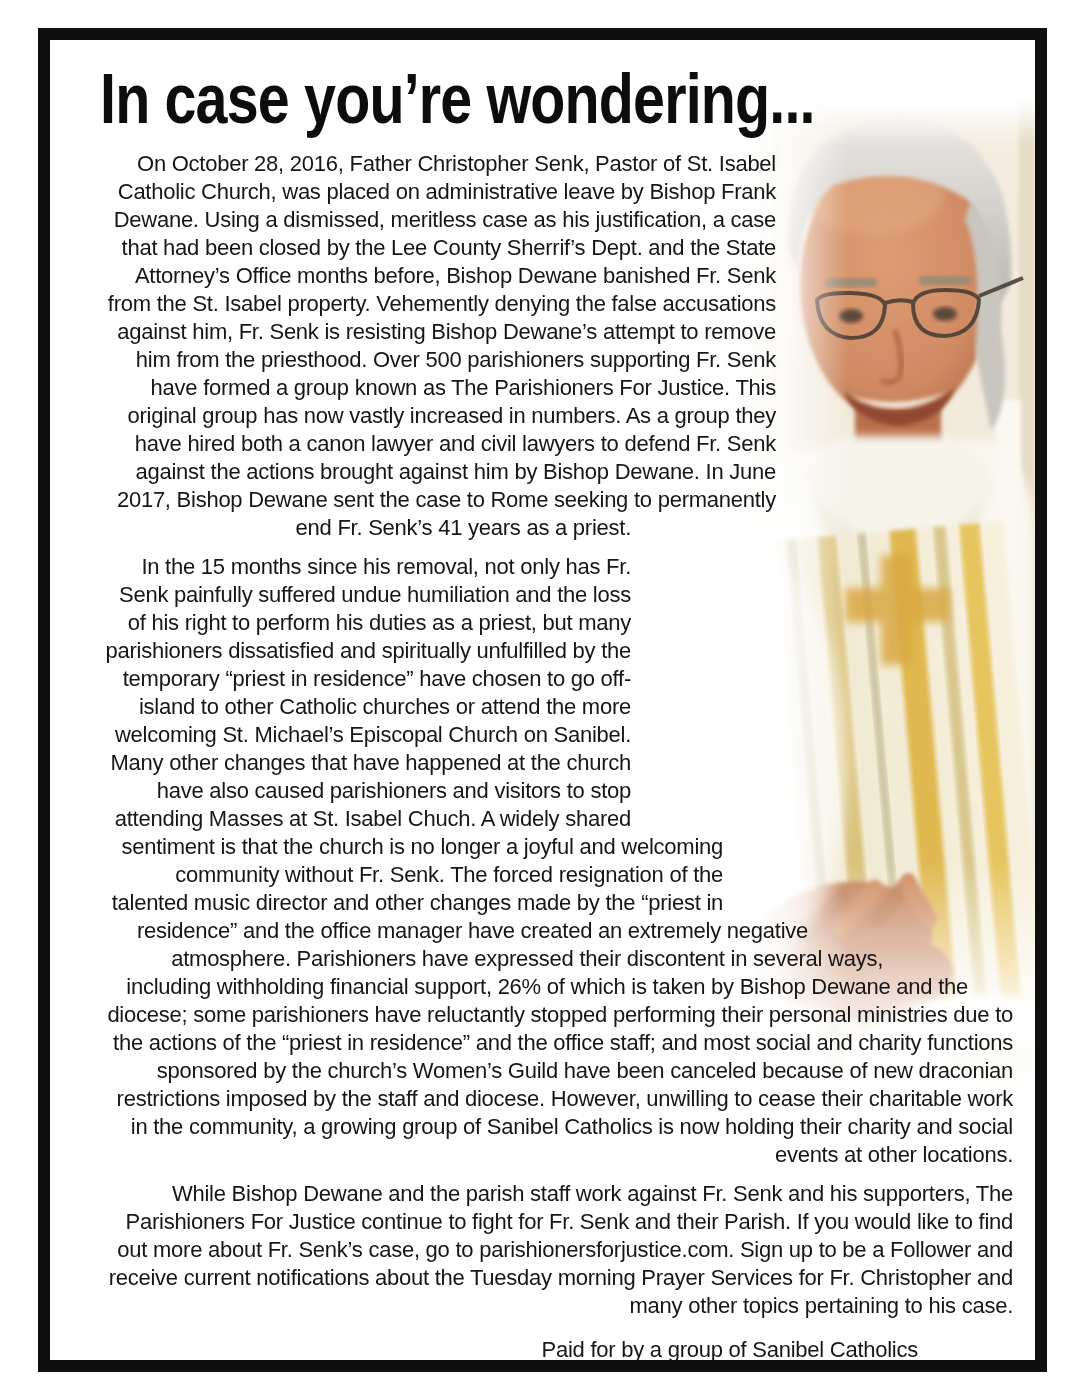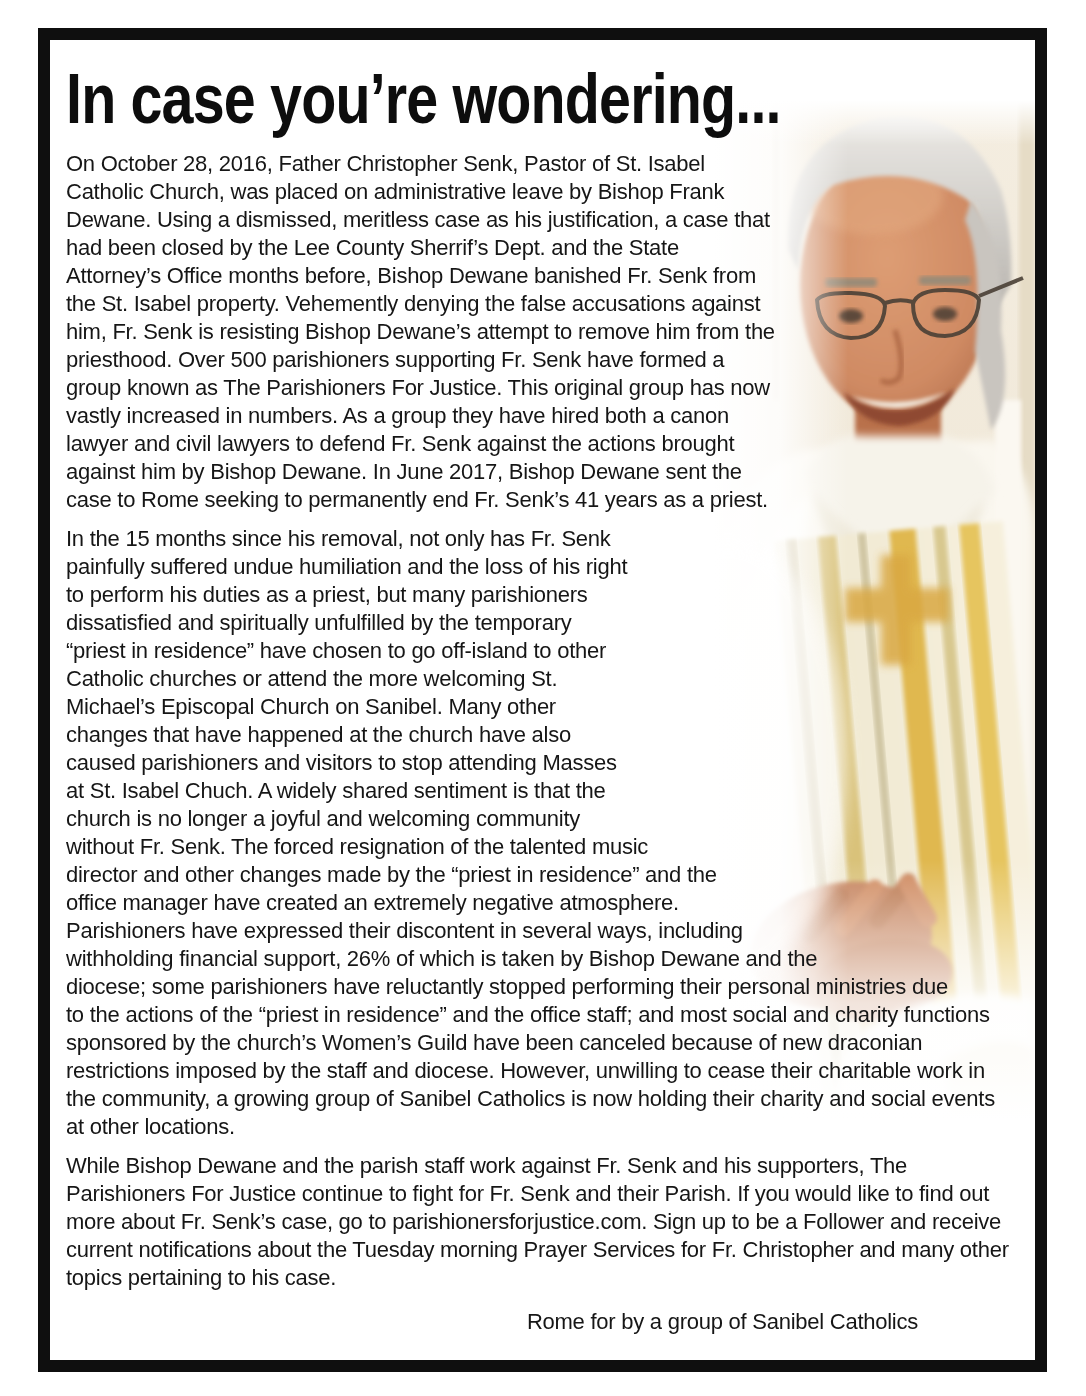--- a/index.html
+++ b/index.html
@@ -2,26 +2,26 @@
 <html><head>
 <meta charset="utf-8">
 <style>
   html,body{margin:0;padding:0;background:#ffffff;}
   body{width:1086px;height:1396px;position:relative;overflow:hidden;
        font-family:"Liberation Sans", sans-serif;color:#161616;}
   .frame{position:absolute;left:38px;top:28px;width:1009px;height:1344px;
          border:12px solid #0f0f0f;background:#ffffff;box-sizing:border-box;overflow:hidden;}
   .photo-wrap{position:absolute;top:60px;right:0;width:322px;height:1020px;z-index:0;}
   .photo-wrap svg{display:block;filter:blur(0.6px);}
-  .content{position:relative;z-index:1;padding:12px 22px 0 16px;}
+  .content{position:relative;z-index:1;padding:12px 22px 0 16px;margin-left:34px;}
   h1.headline{font-weight:bold;font-size:70px;line-height:62px;margin:16px 0 20px 0;
               white-space:nowrap;transform:scaleX(0.82);transform-origin:0 50%;
               color:#0d0d0d;letter-spacing:-1px;}
   .body-text{font-size:22px;line-height:28px;letter-spacing:-0.25px;}
-  .body-text p{margin:0 0 11px 0;}
+  .body-text p{margin:0 0 11px 0;text-align:right;}
   .fs{float:right;clear:right;}
   .fs1{width:237px;height:364px;}
   .fs2{width:382px;height:316px;}
   .fs3{width:290px;height:60px;}
   .fs4{width:205px;height:28px;}
   .fs5{width:130px;height:28px;}
   .fs6{width:45px;height:28px;}
   .site{font-weight:normal;}
   .paid-line{width:fit-content;margin:16px 95px 0 auto;font-size:22px;}
 </style>
@@ -161,16 +161,16 @@
       <p>
         <span>On October 28, 2016, Father Christopher Senk, Pastor of St. Isabel Catholic Church, was placed on administrative leave by Bishop Frank Dewane. Using a dismissed, meritless case as his justification, a case that had been closed by the Lee County Sherrif’s Dept. and the State Attorney’s Office months before, Bishop Dewane banished Fr. Senk from the St. Isabel property. Vehemently denying the false accusations against him, Fr. Senk is resisting Bishop Dewane’s attempt to remove him from the priesthood. Over 500 parishioners supporting Fr. Senk have formed a group known as The Parishioners For Justice. This original group has now vastly increased in numbers. As a group they have hired both a canon lawyer and civil lawyers to defend Fr. Senk against the actions brought against him by Bishop Dewane. In June 2017, Bishop Dewane sent the case to Rome seeking to permanently end Fr. Senk’s 41 years as a priest.</span>
       </p>
       <p>
         <span>In the 15 months since his removal, not only has Fr. Senk painfully suffered undue humiliation and the loss of his right to perform his duties as a priest, but many parishioners dissatisfied and spiritually unfulfilled by the temporary “priest in residence” have chosen to go off-island to other Catholic churches or attend the more welcoming St. Michael’s Episcopal Church on Sanibel. Many other changes that have happened at the church have also caused parishioners and visitors to stop attending Masses at St. Isabel Chuch. A widely shared sentiment is that the church is no longer a joyful and welcoming community without Fr. Senk. The forced resignation of the talented music director and other changes made by the “priest in residence” and the office manager have created an extremely negative atmosphere. Parishioners have expressed their discontent in several ways, including withholding financial support, 26% of which is taken by Bishop Dewane and the diocese; some parishioners have reluctantly stopped performing their personal ministries due to the actions of the “priest in residence” and the office staff; and most social and charity functions sponsored by the church’s Women’s Guild have been canceled because of new draconian restrictions imposed by the staff and diocese. However, unwilling to cease their charitable work in the community, a growing group of Sanibel Catholics is now holding their charity and social events at other locations.</span>
       </p>
       <p>
         <span>While Bishop Dewane and the parish staff work against Fr. Senk and his supporters, The Parishioners For Justice continue to fight for Fr. Senk and their Parish. If you would like to find out more about Fr. Senk’s case, go to </span><span class="site">parishionersforjustice.com</span><span>. Sign up to be a Follower and receive current notifications about the Tuesday morning Prayer Services for Fr. Christopher and many other topics pertaining to his case.</span>
       </p>
 
-      <div class="paid-line">Rome for by a group of Sanibel Catholics</div>
+      <div class="paid-line">Paid for by a group of Sanibel Catholics</div>
     </div>
   </div>
 </div>
 
 </body></html>

